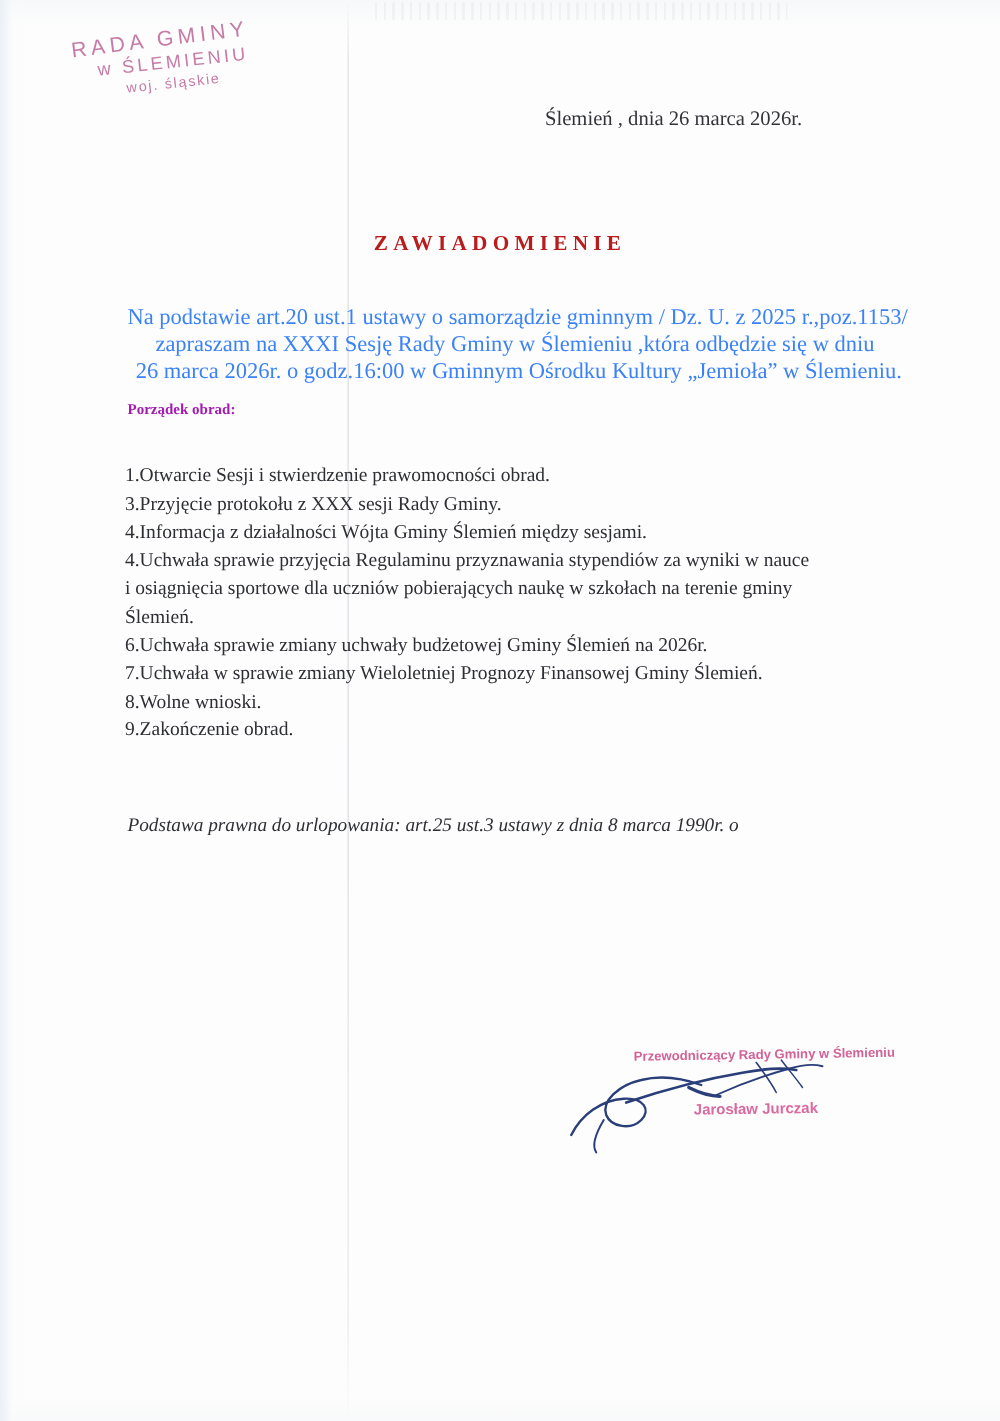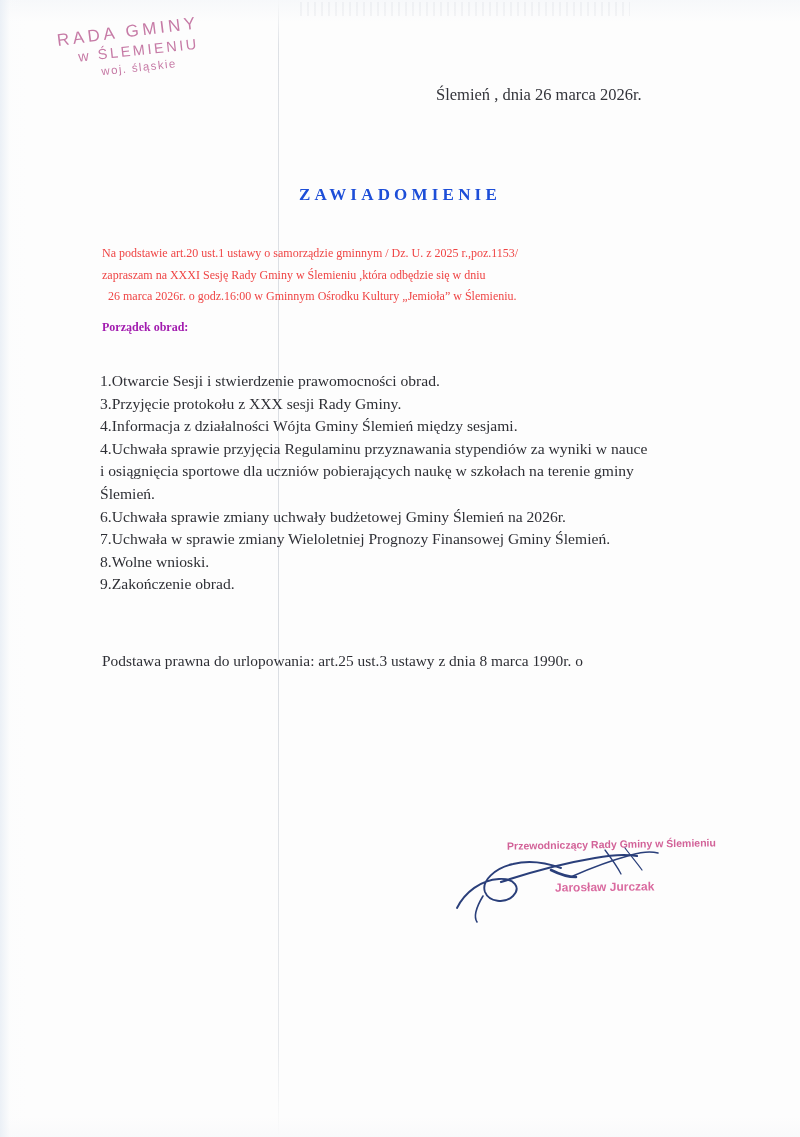--- a/index.html
+++ b/index.html
@@ -108,32 +108,33 @@
   
   .doc-title {
     position: absolute;
     left: 0;
     top: 185px;
     width: 800px;
     text-align: center;
     font-size: 17px;
     font-weight: bold;
     letter-spacing: 4.2px;
-    color: #1d4ed8;
+    color: #b91c1c;
   }
 
   
   .intro {
     position: absolute;
     left: 102px;
     top: 243px;
     width: 620px;
-    font-size: 12px;
+    font-size: 18px;
     line-height: 21.5px;
-    color: #ef4444;
+    color: #3b82f6;
+    text-align: center;
   }
   .intro .ln { white-space: nowrap; }
   .intro .ln.indent { padding-left: 6px; font-family: Liberation Serif, serif; }
 
   .agenda-heading {
     position: absolute;
     left: 102px;
     top: 320px;
     font-size: 12px;
     font-weight: bold;
@@ -154,21 +155,21 @@
 
   .legal-basis {
     position: absolute;
     left: 102px;
     top: 649px;
     width: 630px;
     font-size: 15.4px;
     line-height: 23px;
     color: #2e2f35;
   }
-  .legal-basis .ln { white-space: nowrap; }
+  .legal-basis .ln { white-space: nowrap; font-style: italic; }
 
   
   .sig-block {
     position: absolute;
     left: 465px;
     top: 828px;
     width: 260px;
     height: 100px;
   }
   .sig-stamp-title {

